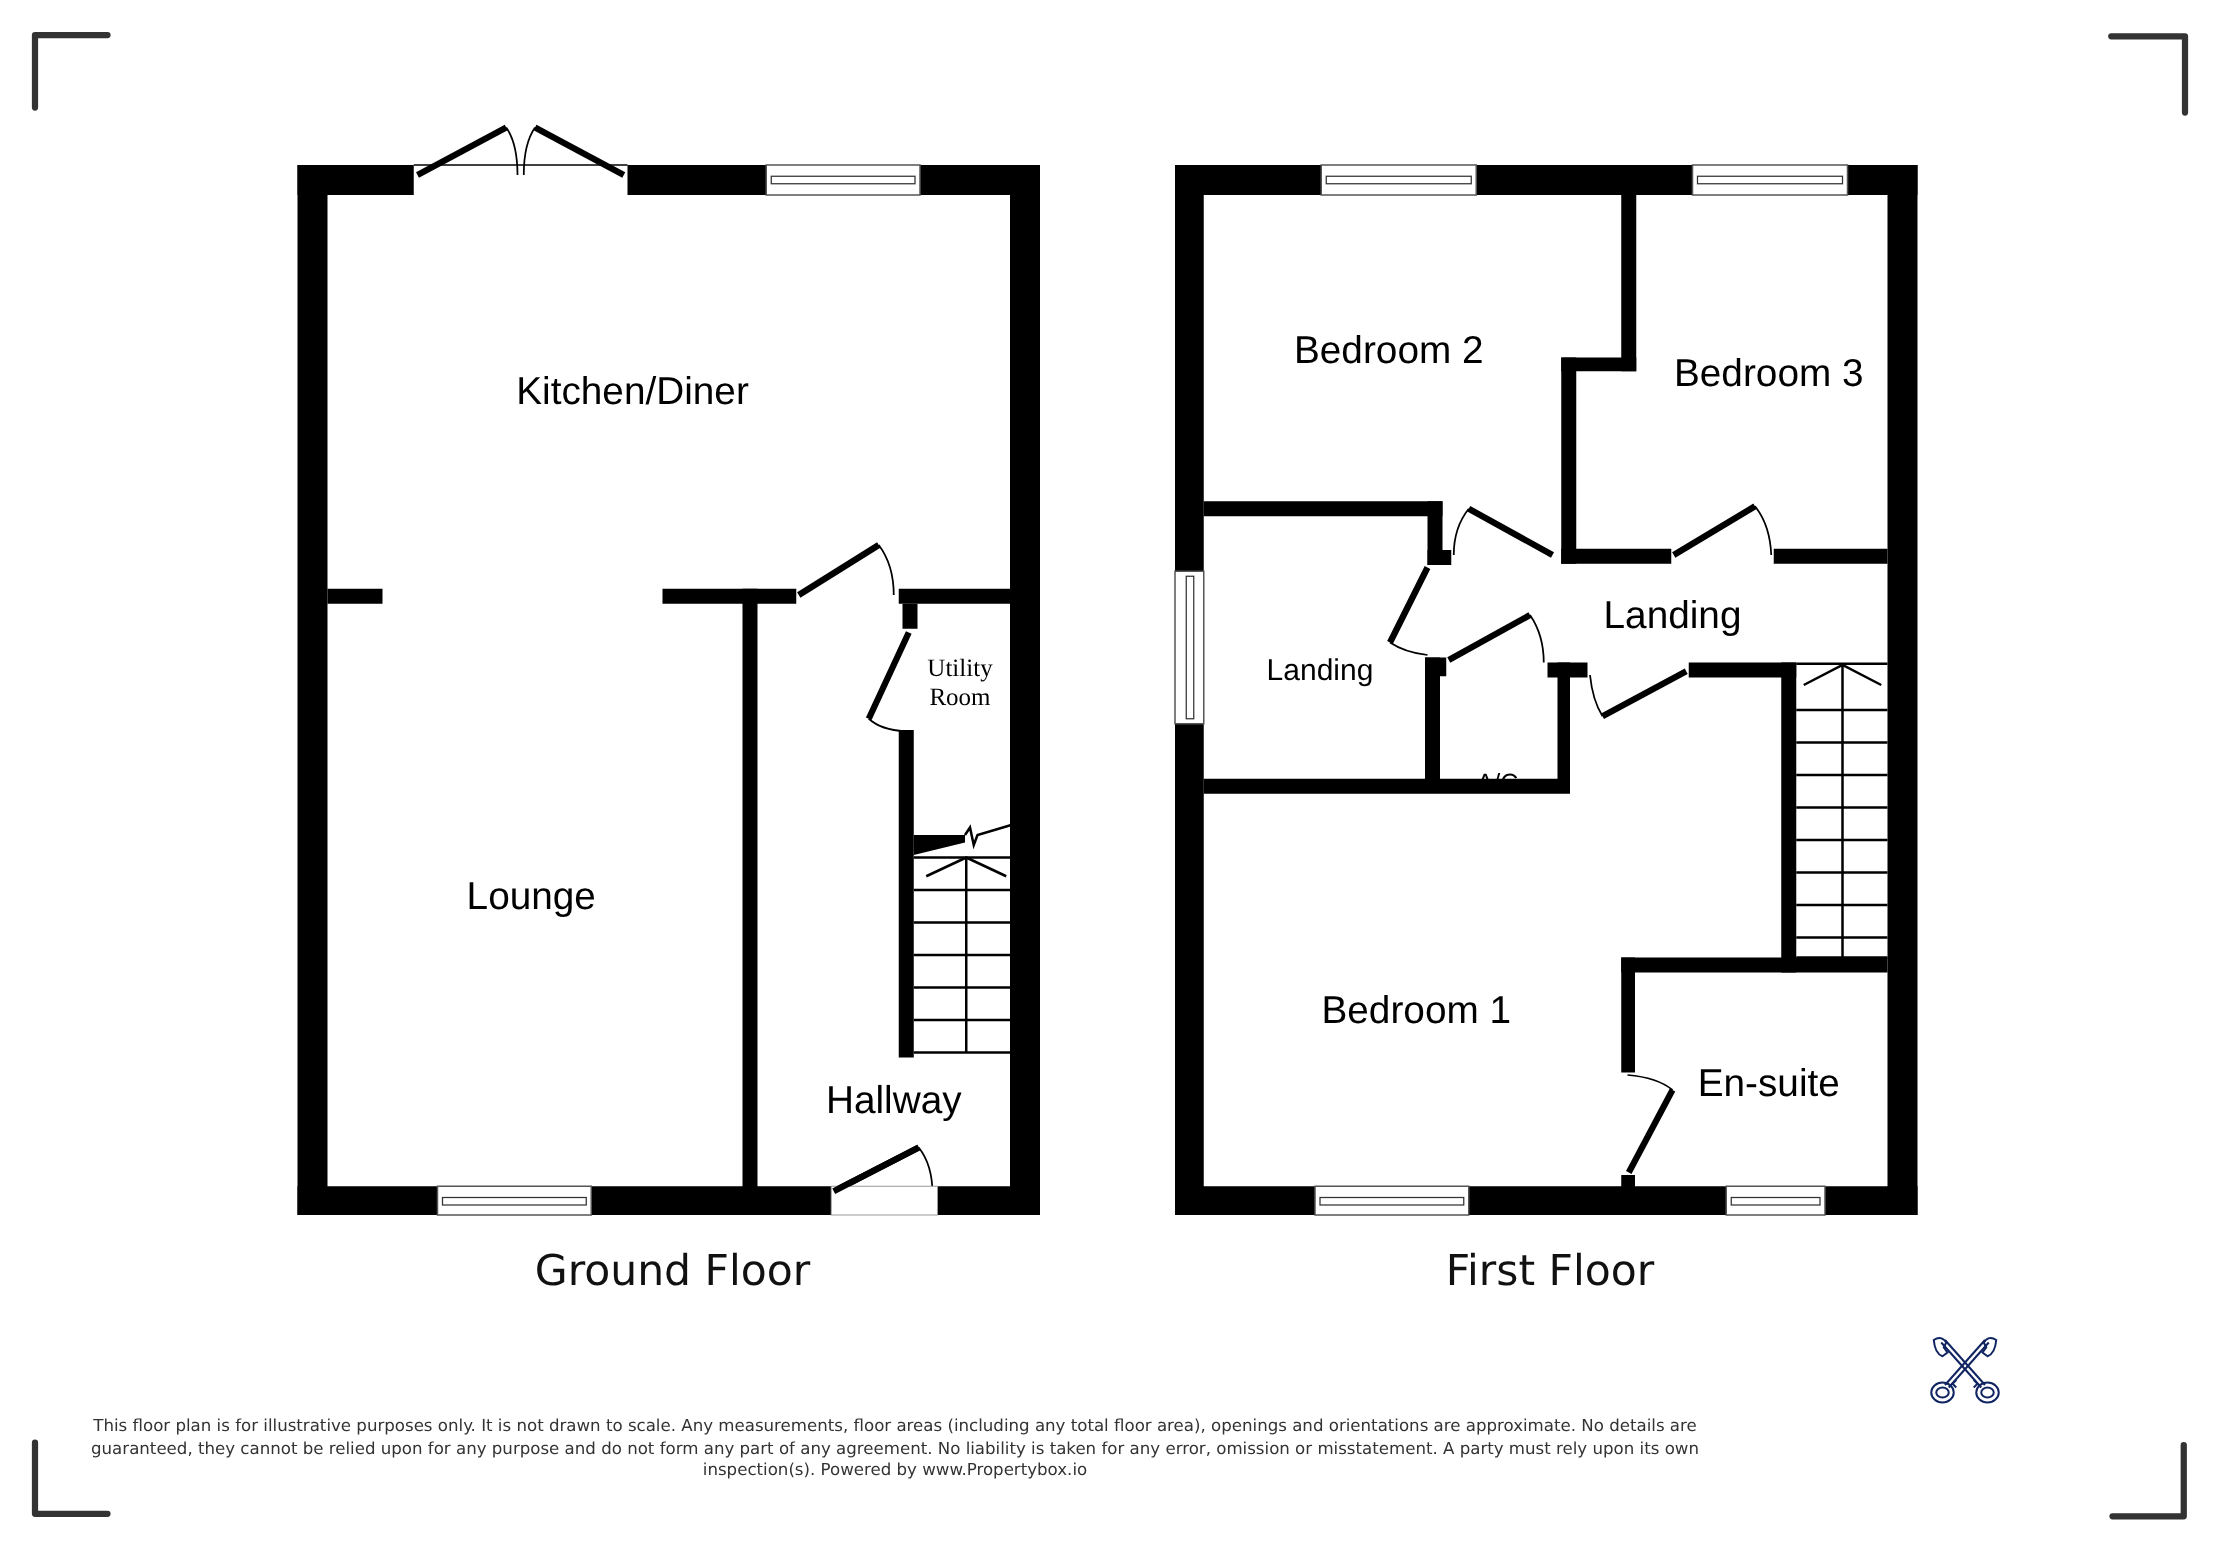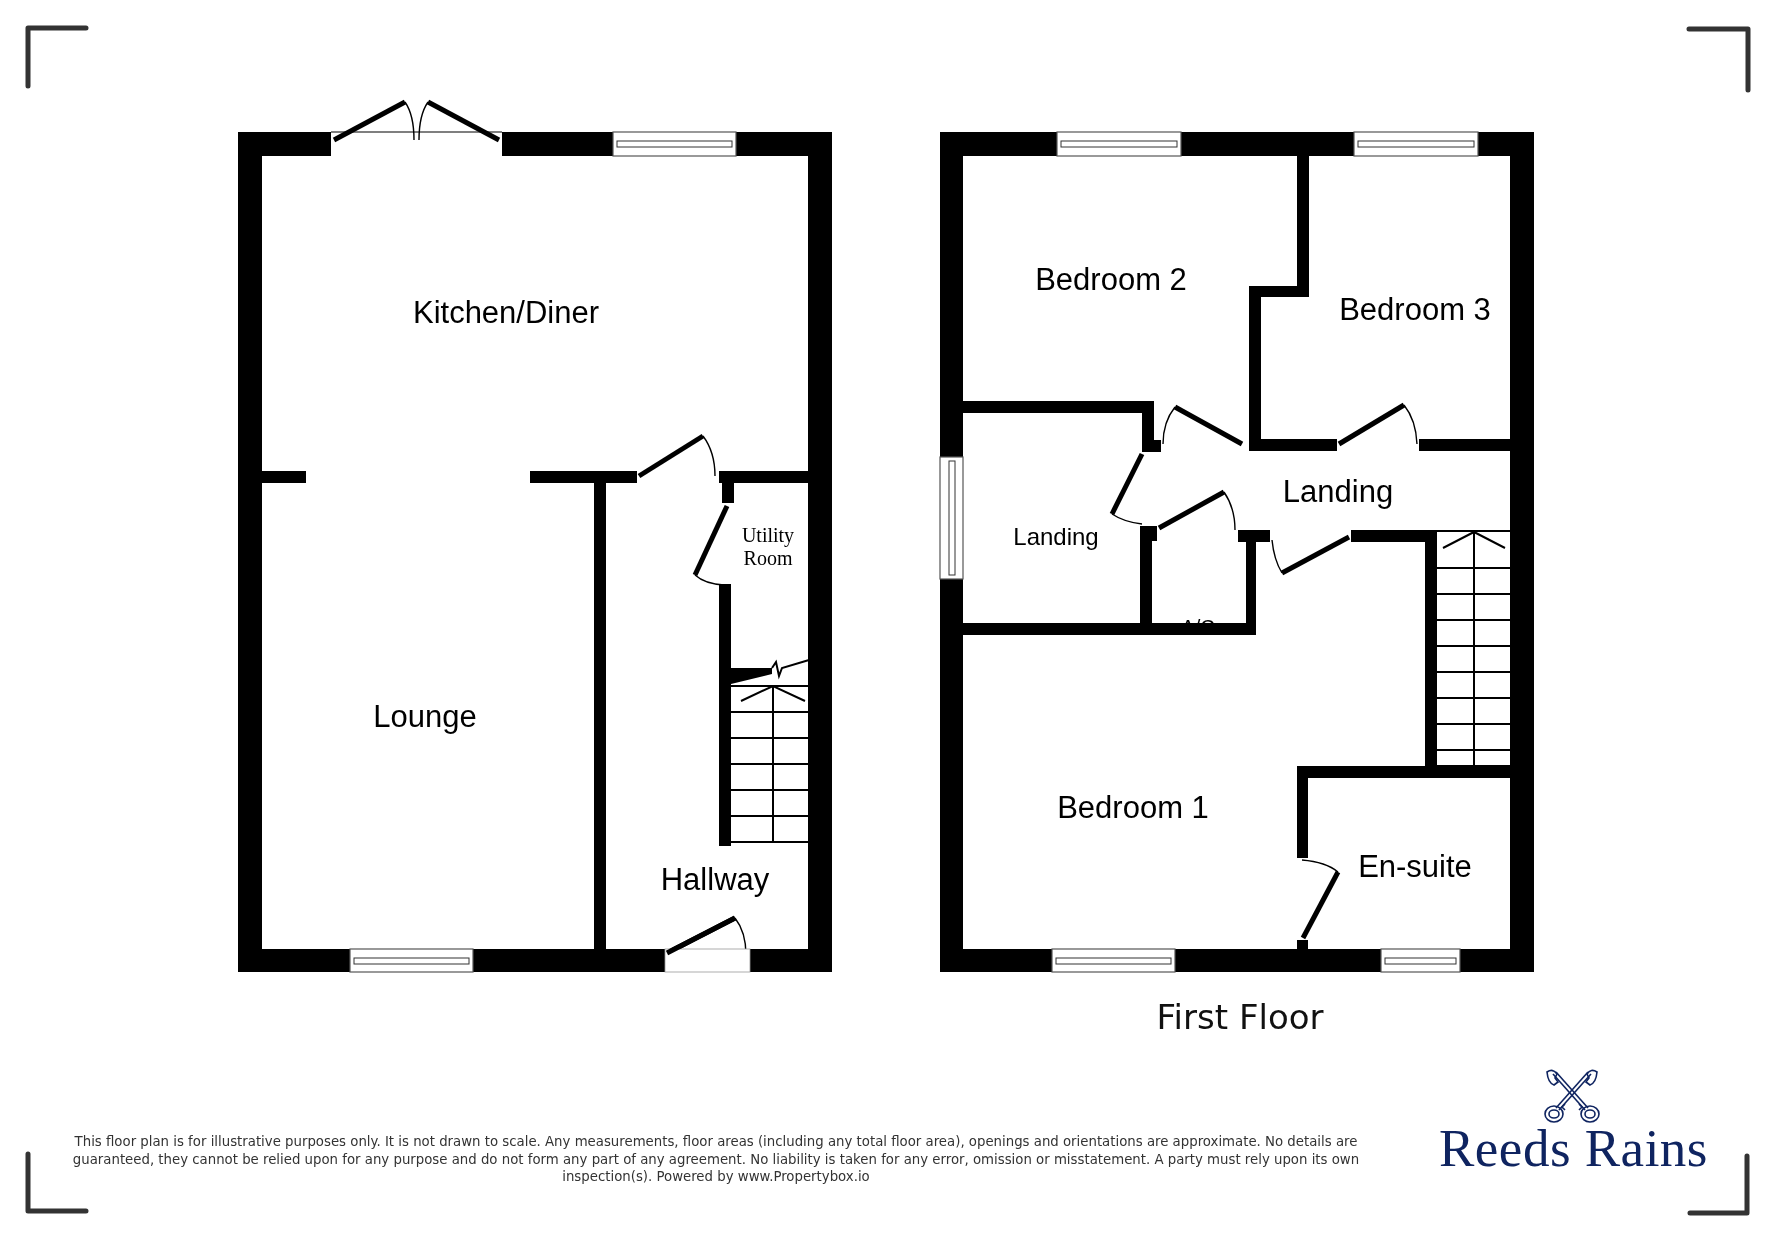--- a/index.html
+++ b/index.html
@@ -189,23 +189,24 @@
     </g>
   </svg>
 
   <div class="label room-lg" style="left:506px;top:313px;">Kitchen/Diner</div>
   <div class="label room-lg" style="left:425px;top:717px;">Lounge</div>
   <div class="label room-sm" style="left:768px;top:547px;font-family:Liberation Serif, serif;">
     <div>Utility</div>
     <div>Room</div>
   </div>
   <div class="label room-lg" style="left:715px;top:880px;">Hallway</div>
+  <div class="floor-title" style="left:538px;top:1017px;">Ground Floor</div>
 
   <div class="label room-lg" style="left:1111px;top:280px;">Bedroom 2</div>
-  <div class="label room-lg" style="left:1415px;top:299px;margin-top:11px;">Bedroom 3</div>
+  <div class="label room-lg" style="left:1415px;top:299px;">Bedroom 3</div>
   <div class="label room-lg" style="left:1338px;top:492px;">Landing</div>
   <div class="label room-md" style="left:1056px;top:537px;">Landing</div>
   <div class="label room-sm" style="left:1198px;top:583px;margin-top:44px;">A/C</div>
   <div class="label room-lg" style="left:1133px;top:808px;">Bedroom 1</div>
   <div class="label room-lg" style="left:1415px;top:867px;">En-suite</div>
   <div class="floor-title" style="left:1240px;top:1017px;">First Floor</div>
 
   <div class="disclaimer">This floor plan is for illustrative purposes only. It is not drawn to scale. Any measurements, floor areas (including any total floor area), openings and orientations are approximate. No details are guaranteed, they cannot be relied upon for any purpose and do not form any part of any agreement. No liability is taken for any error, omission or misstatement. A party must rely upon its own inspection(s). Powered by www.Propertybox.io</div>
 
   <svg class="keys" viewBox="0 0 62 56">
@@ -217,15 +218,14 @@
       <path d="M6,4 q6,-4 10,2 l-2,4 l3,4 l-4,3 q-6,-2 -7,-13z"></path>
       <path d="M56,4 q-6,-4 -10,2 l2,4 l-3,4 l4,3 q6,-2 7,-13z"></path>
       <ellipse cx="13" cy="46" rx="9" ry="8"></ellipse>
       <ellipse cx="13" cy="46" rx="5" ry="4"></ellipse>
       <ellipse cx="49" cy="46" rx="9" ry="8"></ellipse>
       <ellipse cx="49" cy="46" rx="5" ry="4"></ellipse>
       <path d="M24,36 l-3,3 l3,3"></path>
       <path d="M38,36 l3,3 l-3,3"></path>
     </g>
   </svg>
-  <div class="brand">Reeds Rains</div>
 
 </div>
 
 </body></html>

